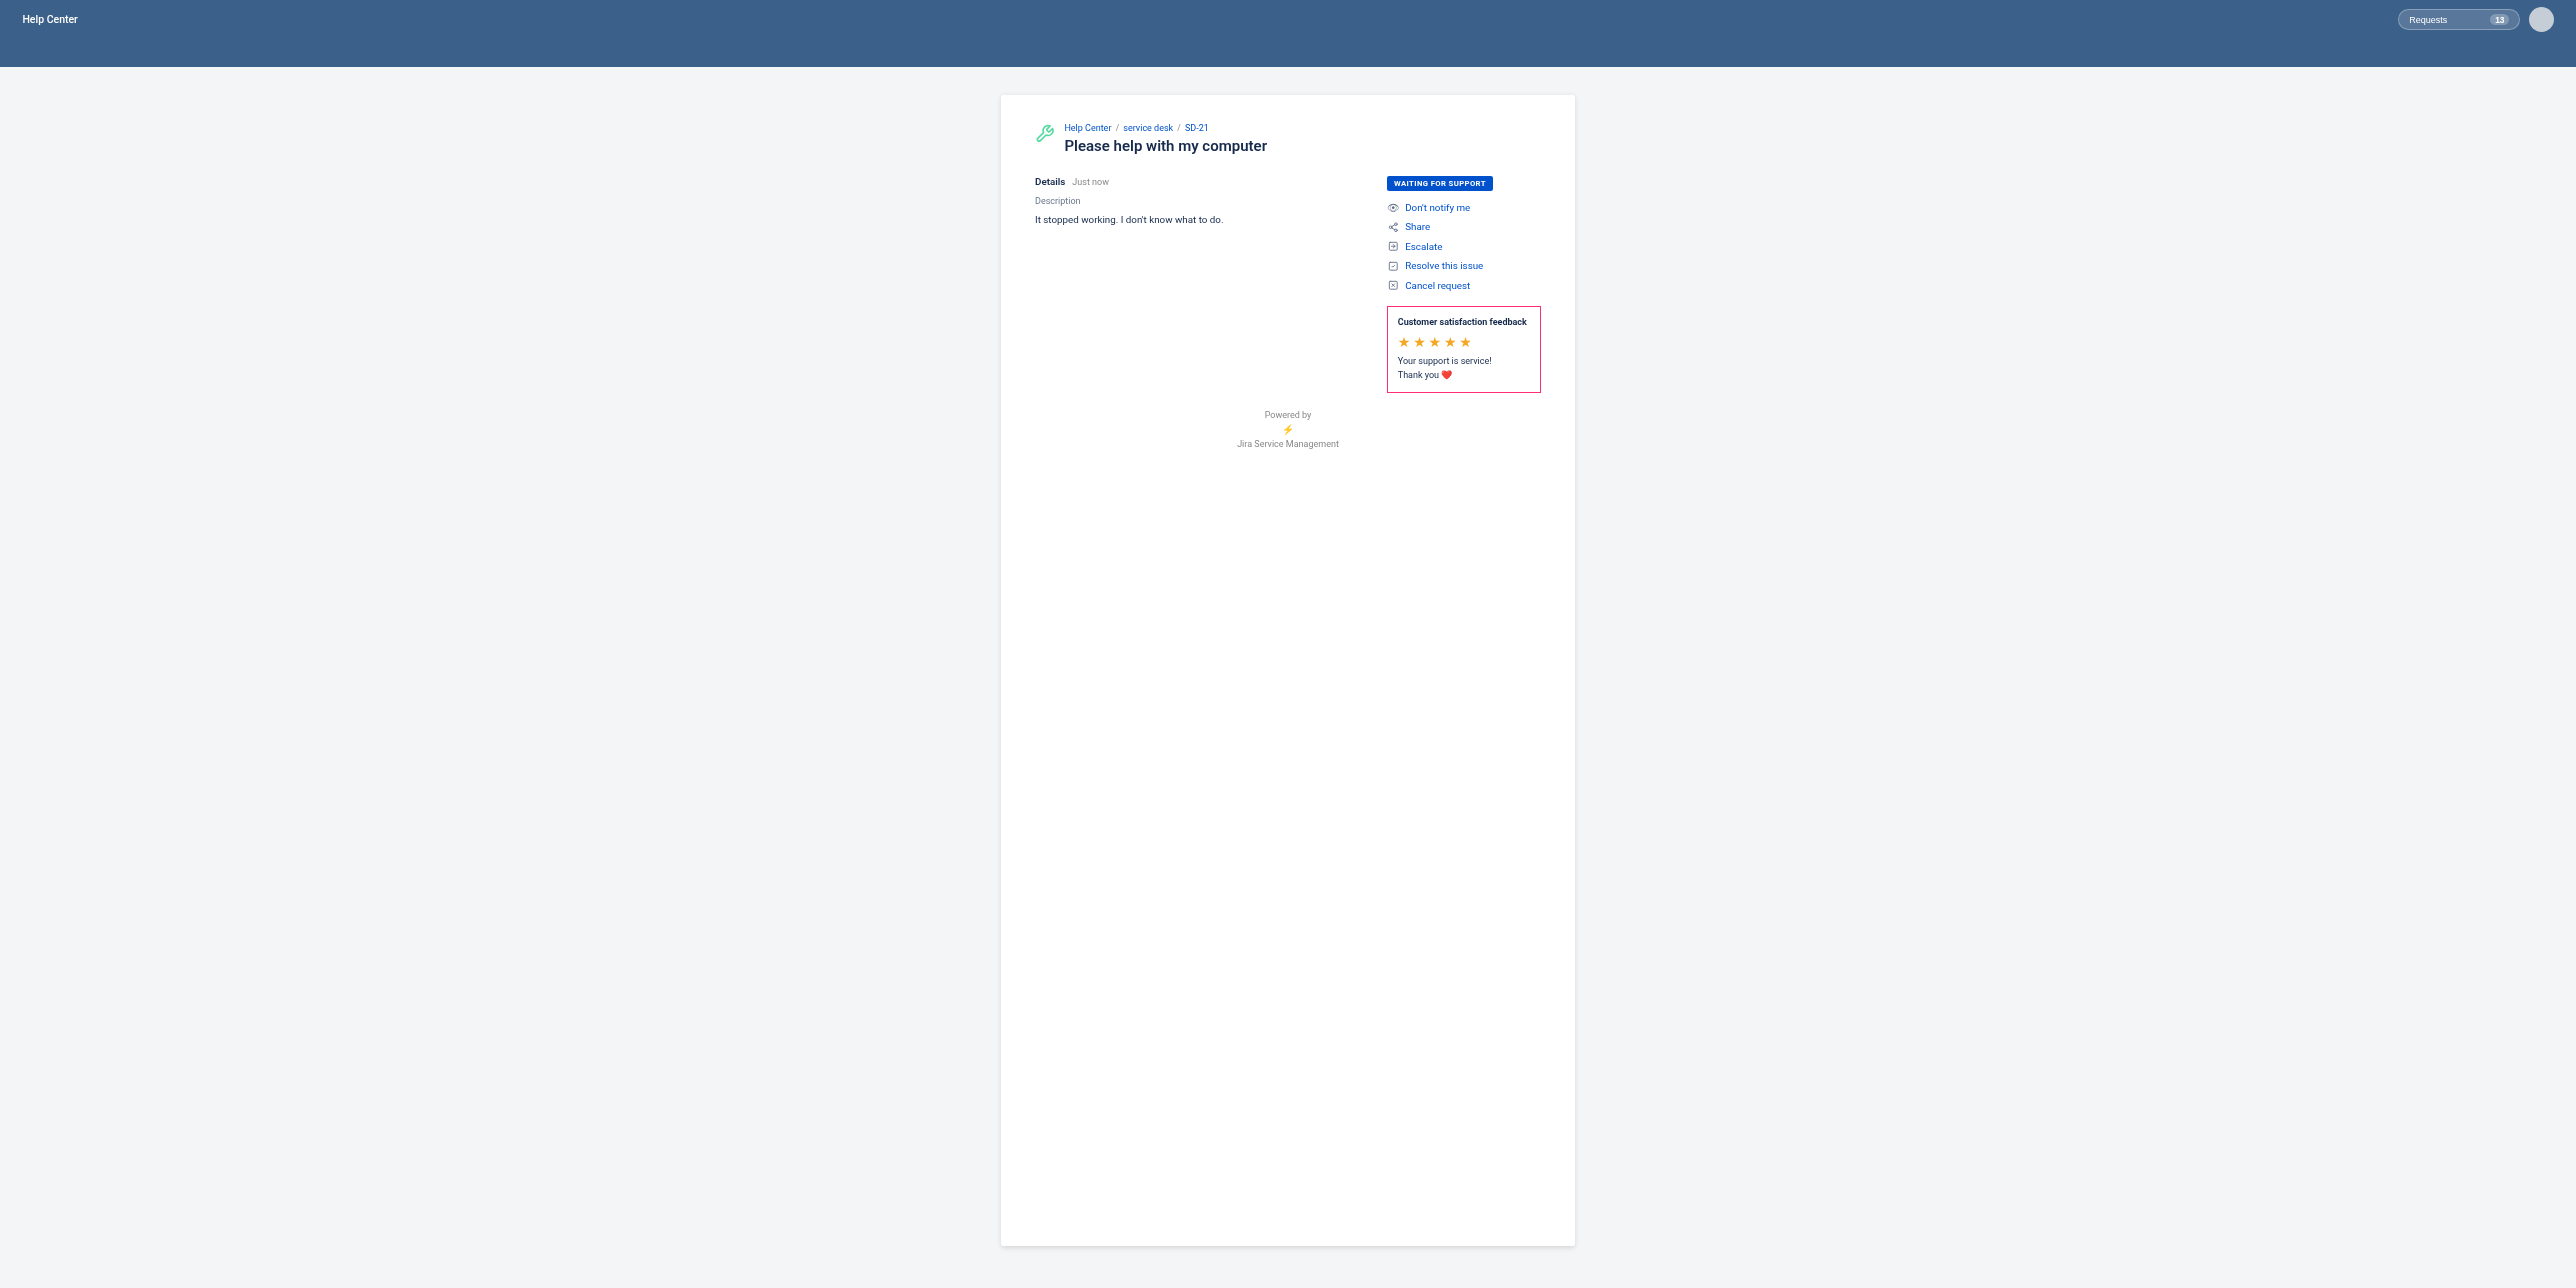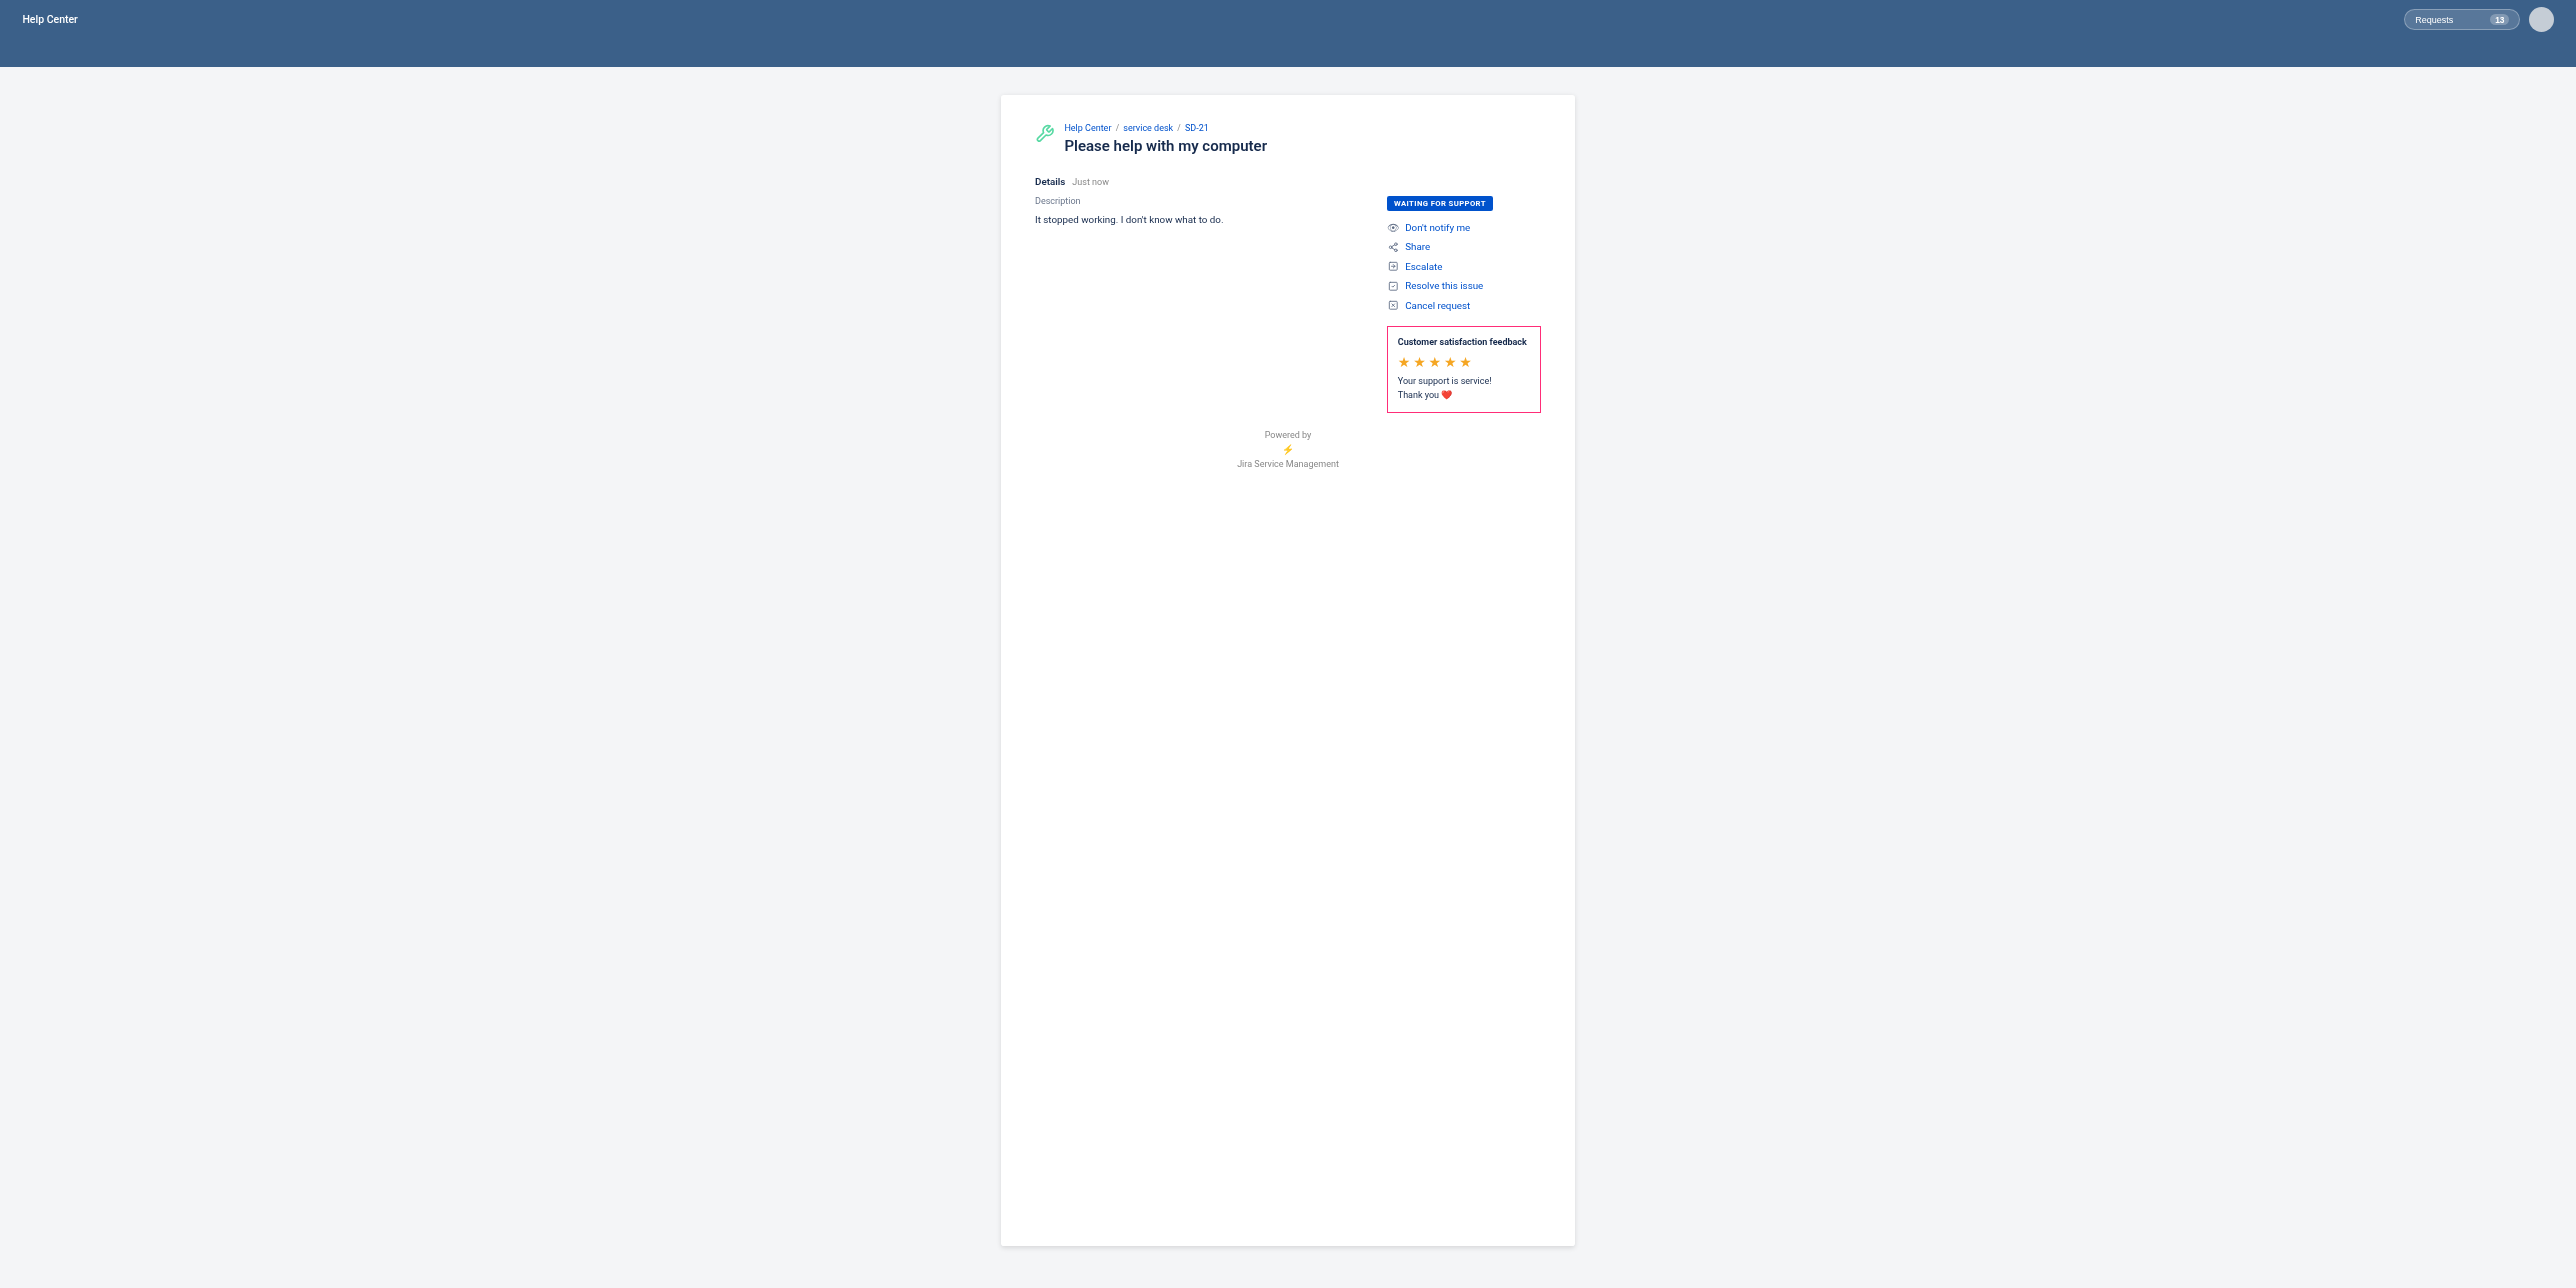--- a/index.html
+++ b/index.html
@@ -37,21 +37,21 @@
     .requests-btn {
       background: rgba(255,255,255,0.15);
       border: 0.7px solid rgba(255,255,255,0.3);
       border-radius: 14px;
       color: #ffffff;
       padding: 3.5px 9.8px;
       font-size: 9px;
       cursor: pointer;
       display: flex;
       align-items: center;
-      gap: 0;
+      gap: 6px;
     }
 
     .requests-badge {
       background: rgba(255,255,255,0.25);
       border-radius: 7px;
       padding: 0.7px 4.9px;
       font-size: 8.4px;
       font-weight: 600;
       margin-left: 37px;
     }
@@ -138,21 +138,20 @@
       gap: 22.4px;
     }
 
     .left-col {
       flex: 1;
     }
 
     .right-col {
       width: 154px;
       flex-shrink: 0;
-      margin-top: 20px;
     }
 
     .comment-area-wrap {
       display: flex;
       gap: 7px;
       margin-bottom: 19.6px;
     }
 
     .commenter-avatar {
       width: 22.4px;

